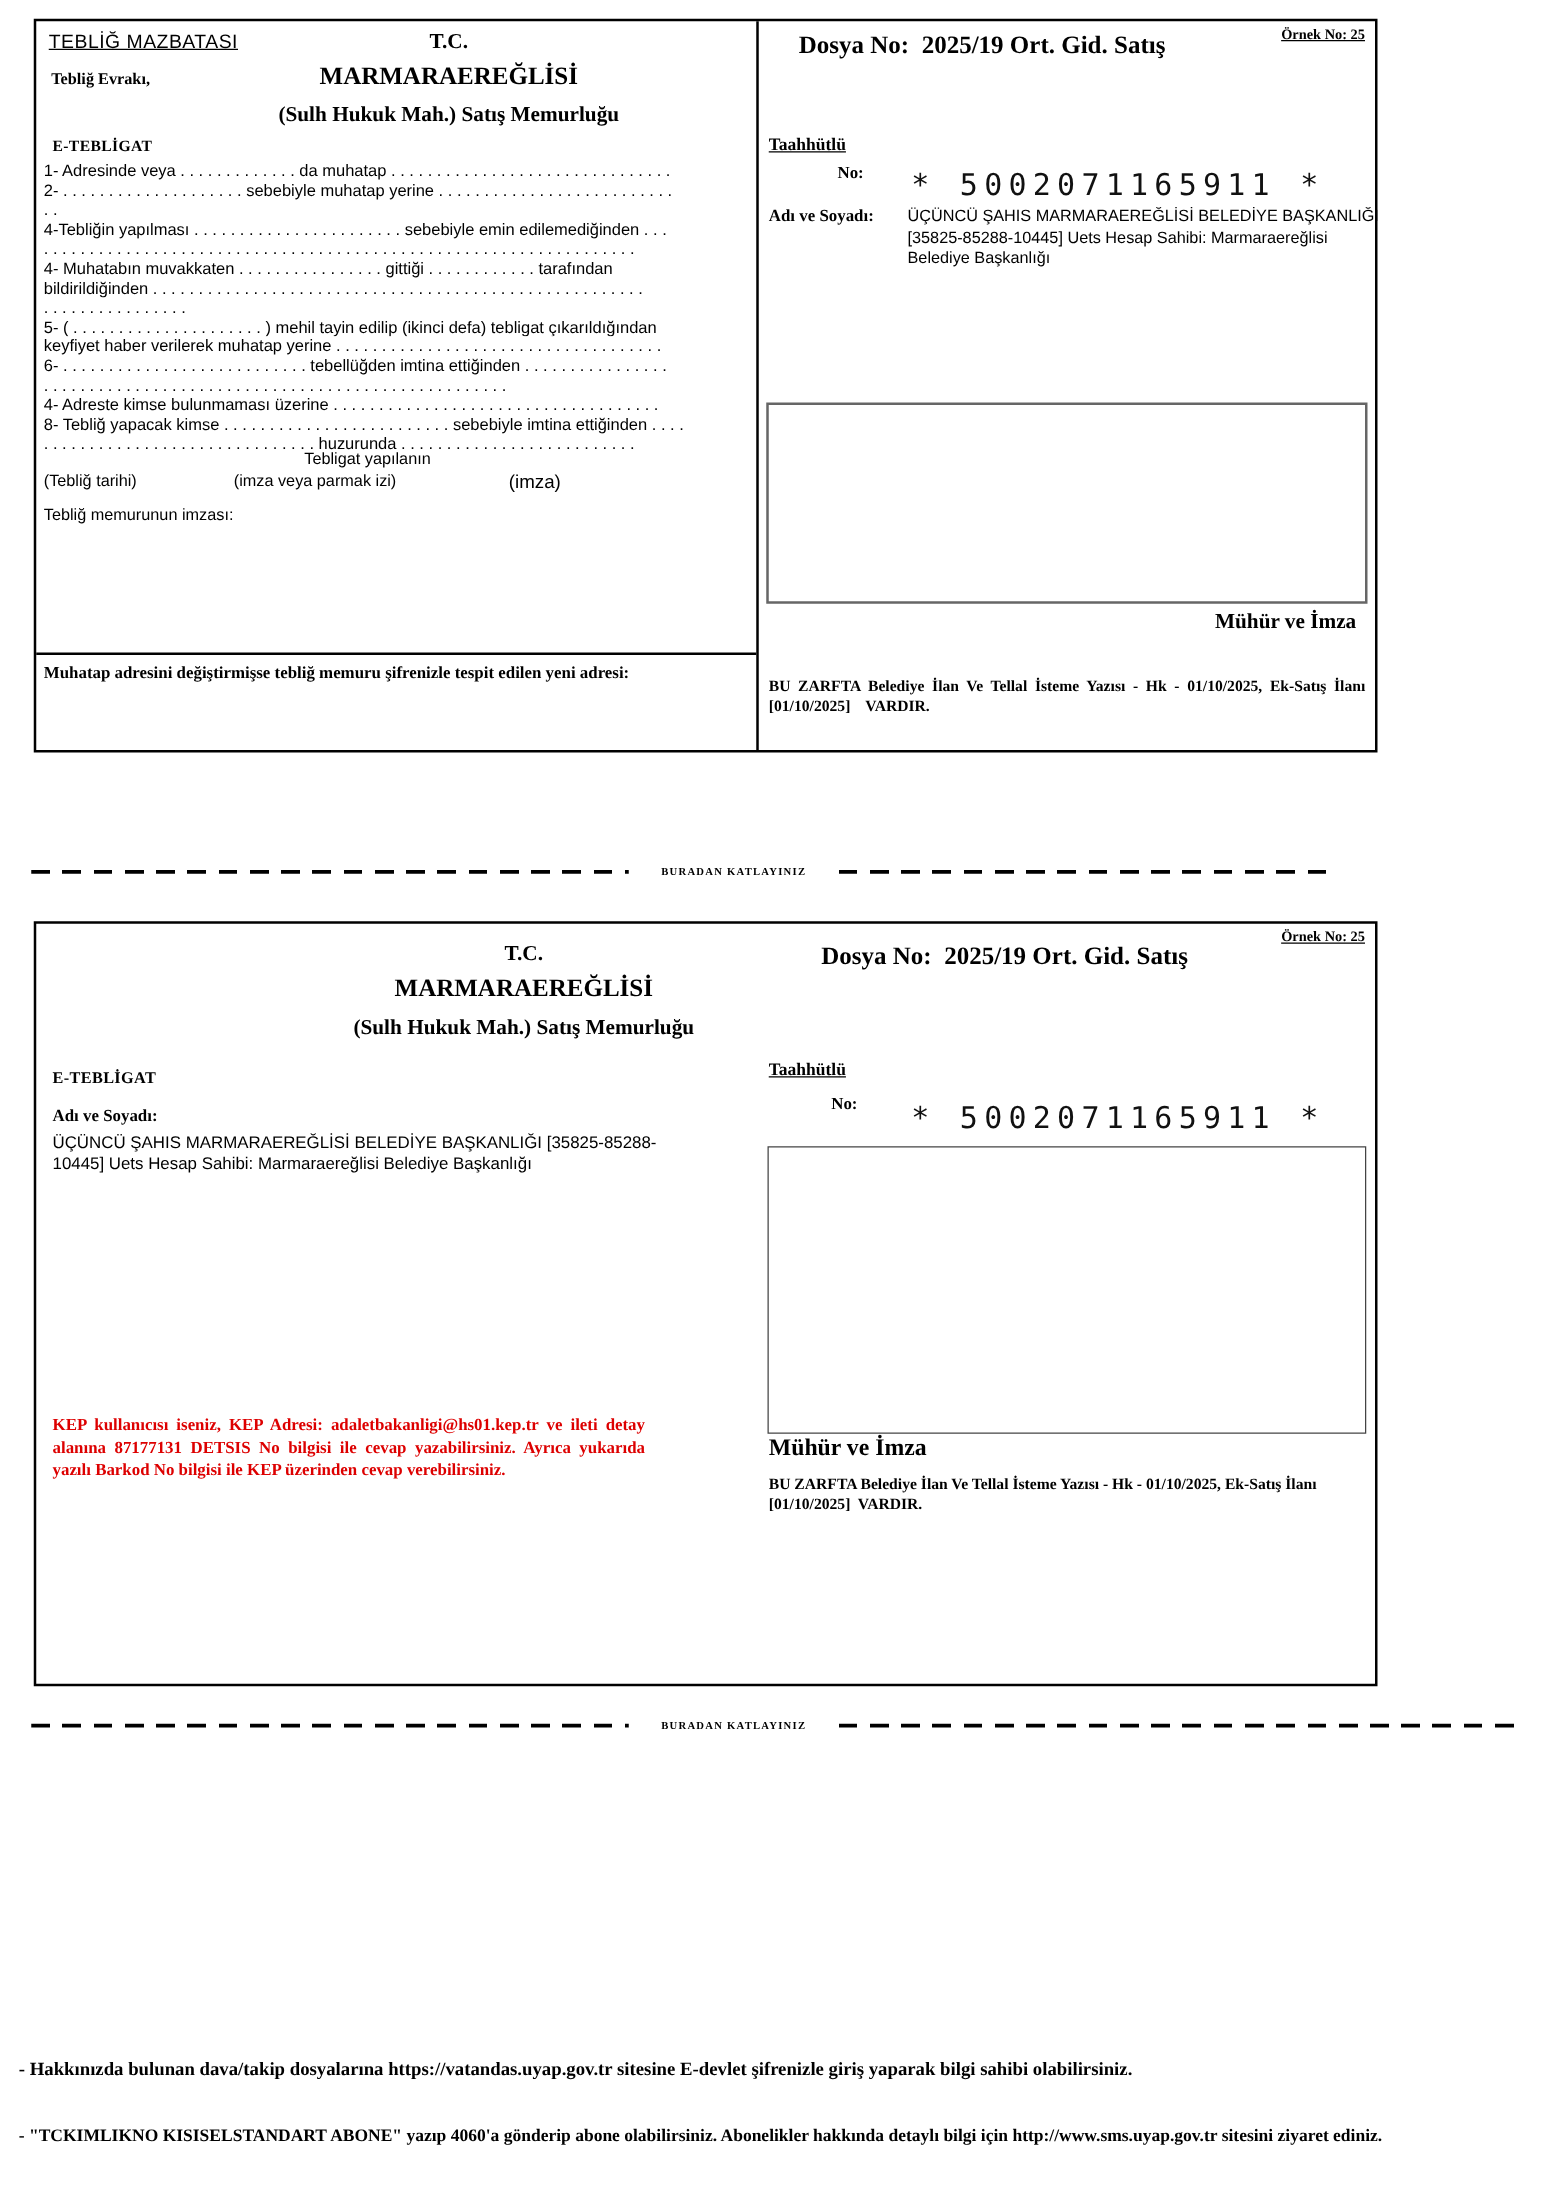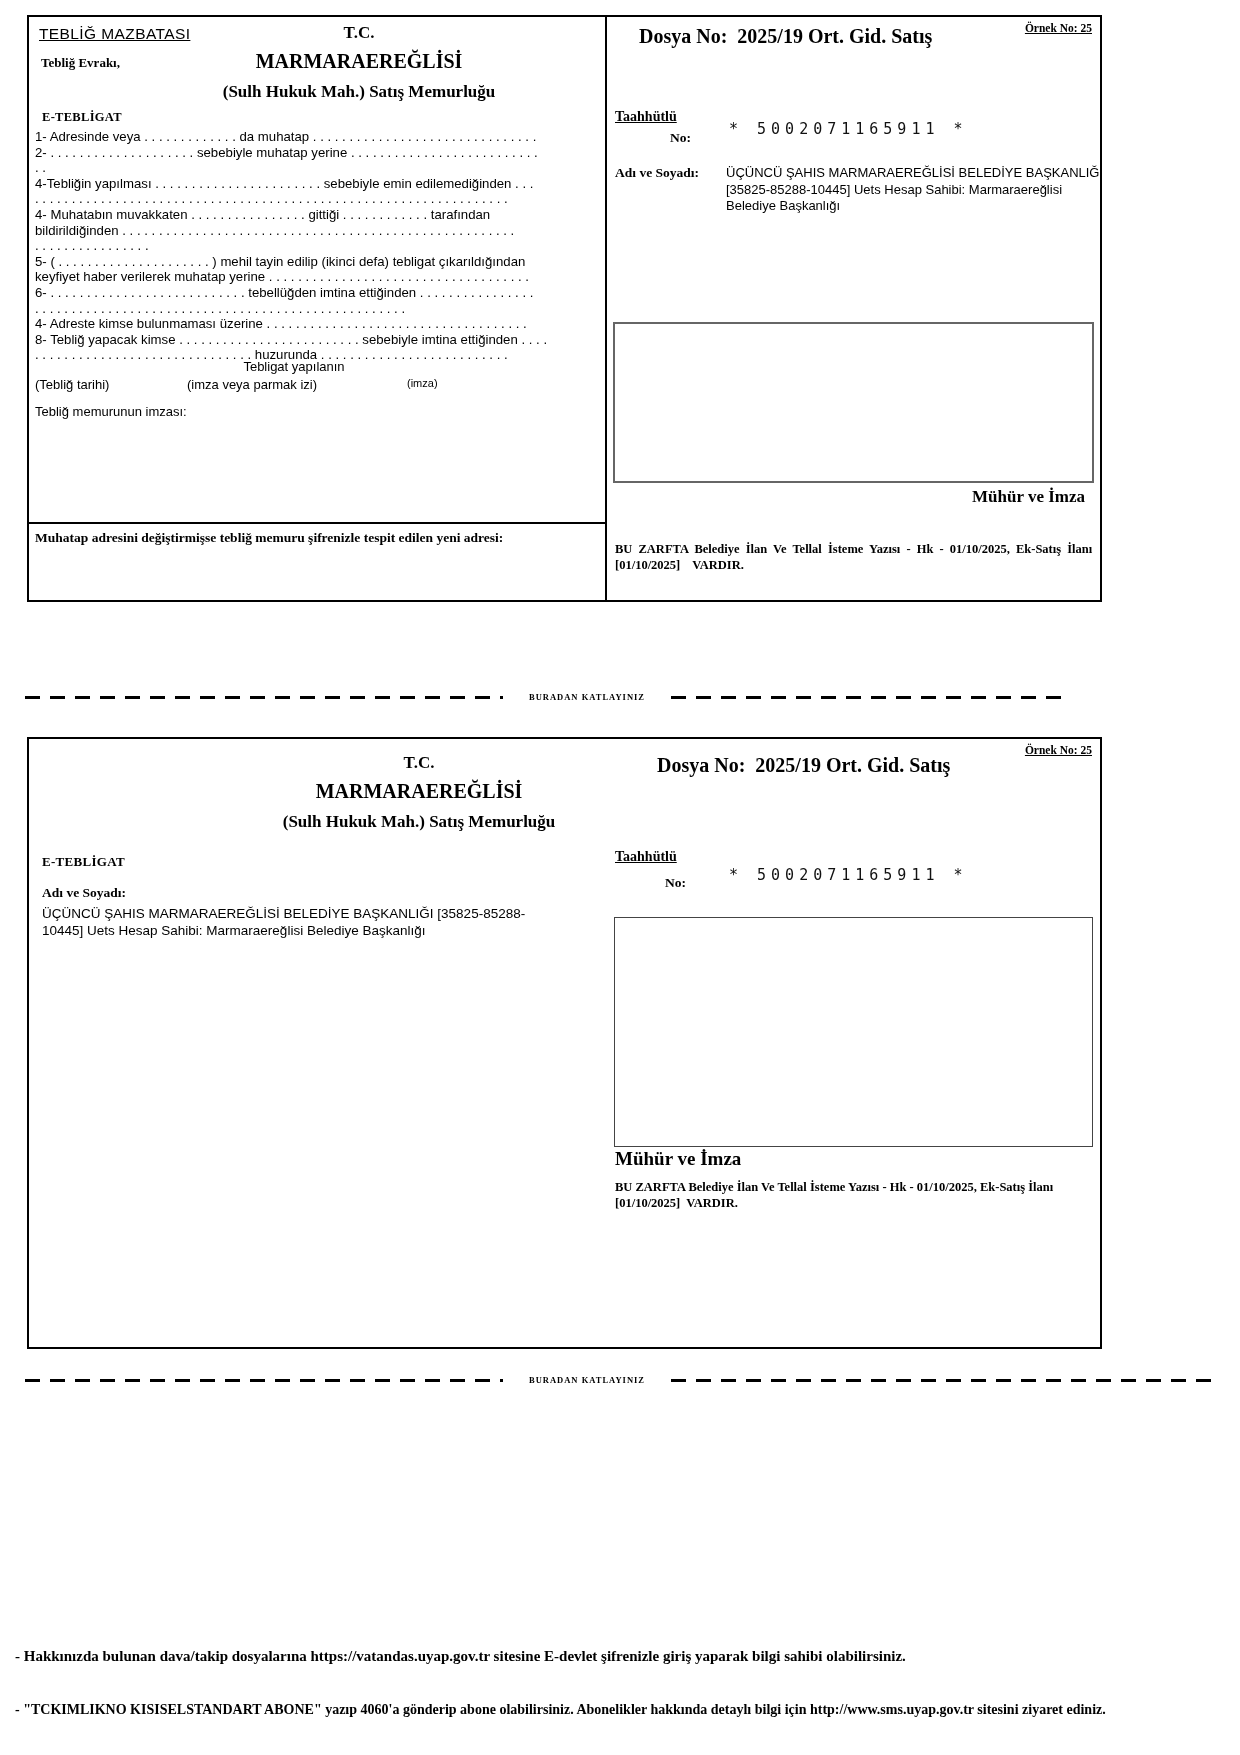--- a/index.html
+++ b/index.html
@@ -28,29 +28,29 @@
   .head-tc{font-size:17px;margin-bottom:7px;}
   .head-court{font-size:20px;margin-bottom:9px;}
   .head-office{font-size:17px;}
   .s1-dosya{left:610px;top:8px;font:bold 20px "Liberation Serif",serif;white-space:pre;}
   .s1-etebligat{left:13px;top:93px;font:bold 12.5px "Liberation Serif",serif;letter-spacing:.3px;}
   .s1-lines{left:6px;top:112px;width:568px;font-size:13.2px;line-height:15.6px;}
   .s1-lines div{white-space:nowrap;overflow:hidden;}
   .s1-teb-yap{left:160px;top:342px;width:210px;text-align:center;font-size:13px;}
   .s1-tarihi{left:6px;top:360px;font-size:13px;}
   .s1-parmak{left:158px;top:360px;font-size:13px;}
-  .s1-imza{left:378px;top:360px;font-size:11px;}
+  .s1-imza{left:378px;top:360px;font-size:15px;}
   .s1-memur{left:6px;top:387px;font-size:13px;}
   .s1-hline{left:0;top:505px;width:576px;height:2px;background:#000;}
   .s1-muhatap{left:6px;top:513px;width:562px;font:bold 13.5px "Liberation Serif",serif;}
 
   
   .s1-taahhutlu{left:586px;top:92px;font:bold 14px "Liberation Serif",serif;text-decoration:underline;}
   .s1-no{left:641px;top:113px;font:bold 13.5px "Liberation Serif",serif;}
-  .barcode{font-family:"DejaVu Sans Mono",monospace;font-size:15px;letter-spacing:5px;white-space:pre;color:#111;}
+  .barcode{font-family:"DejaVu Sans Mono",monospace;font-size:24px;letter-spacing:5px;white-space:pre;color:#111;margin-top:14px;}
   .s1-barcode{left:700px;top:103px;}
   .s1-adi-label{left:586px;top:148px;font:bold 13.5px "Liberation Serif",serif;}
   .s1-adi-value{left:697px;top:148px;width:378px;font-size:13px;line-height:16.5px;}
   .s1-stampbox{left:584px;top:305px;width:477px;height:157px;border:2px solid #666;}
   .s1-muhur{left:586px;top:470px;width:470px;text-align:right;font:bold 17px "Liberation Serif",serif;}
   .s1-zarf{left:586px;top:524px;width:488px;font:bold 12.5px "Liberation Serif",serif;line-height:16px;word-spacing:3px;white-space:pre-wrap;}
 
   
   .fold{position:absolute;display:flex;align-items:center;gap:26px;height:10px;}
   .fold1{left:25px;top:692px;width:1045px;}
@@ -163,20 +163,21 @@
     <div class="abs s2-adi-value sans">ÜÇÜNCÜ ŞAHIS MARMARAEREĞLİSİ BELEDİYE BAŞKANLIĞI [35825-85288-10445] Uets Hesap Sahibi: Marmaraereğlisi Belediye Başkanlığı</div>
 
     <div class="abs s2-taahhutlu">Taahhütlü</div>
     <div class="abs s2-no">No:</div>
     <div class="abs s2-barcode barcode">* 5002071165911 *</div>
 
     <div class="abs s2-stampbox"></div>
     <div class="abs s2-muhur">Mühür ve İmza</div>
     <div class="abs s2-zarf">BU ZARFTA Belediye İlan Ve Tellal İsteme Yazısı - Hk - 01/10/2025, Ek-Satış İlanı [01/10/2025]  VARDIR.</div>
 
+    <div class="abs s2-kep">KEP kullanıcısı iseniz, KEP Adresi: adaletbakanligi@hs01.kep.tr  ve ileti detay alanına 87177131  DETSIS No bilgisi ile cevap yazabilirsiniz. Ayrıca yukarıda yazılı Barkod No bilgisi ile KEP üzerinden cevap verebilirsiniz.</div>
   </div>
 
   <div class="fold fold2">
     <div class="dash left"></div>
     <div class="fold-label">BURADAN KATLAYINIZ</div>
     <div class="dash right"></div>
   </div>
 
   <div class="abs footer1">- Hakkınızda bulunan dava/takip dosyalarına https://vatandas.uyap.gov.tr sitesine E-devlet şifrenizle giriş yaparak bilgi sahibi olabilirsiniz.</div>
   <div class="abs footer2">- "TCKIMLIKNO KISISELSTANDART ABONE" yazıp 4060'a gönderip abone olabilirsiniz. Abonelikler hakkında detaylı bilgi için http://www.sms.uyap.gov.tr sitesini ziyaret ediniz.</div>

